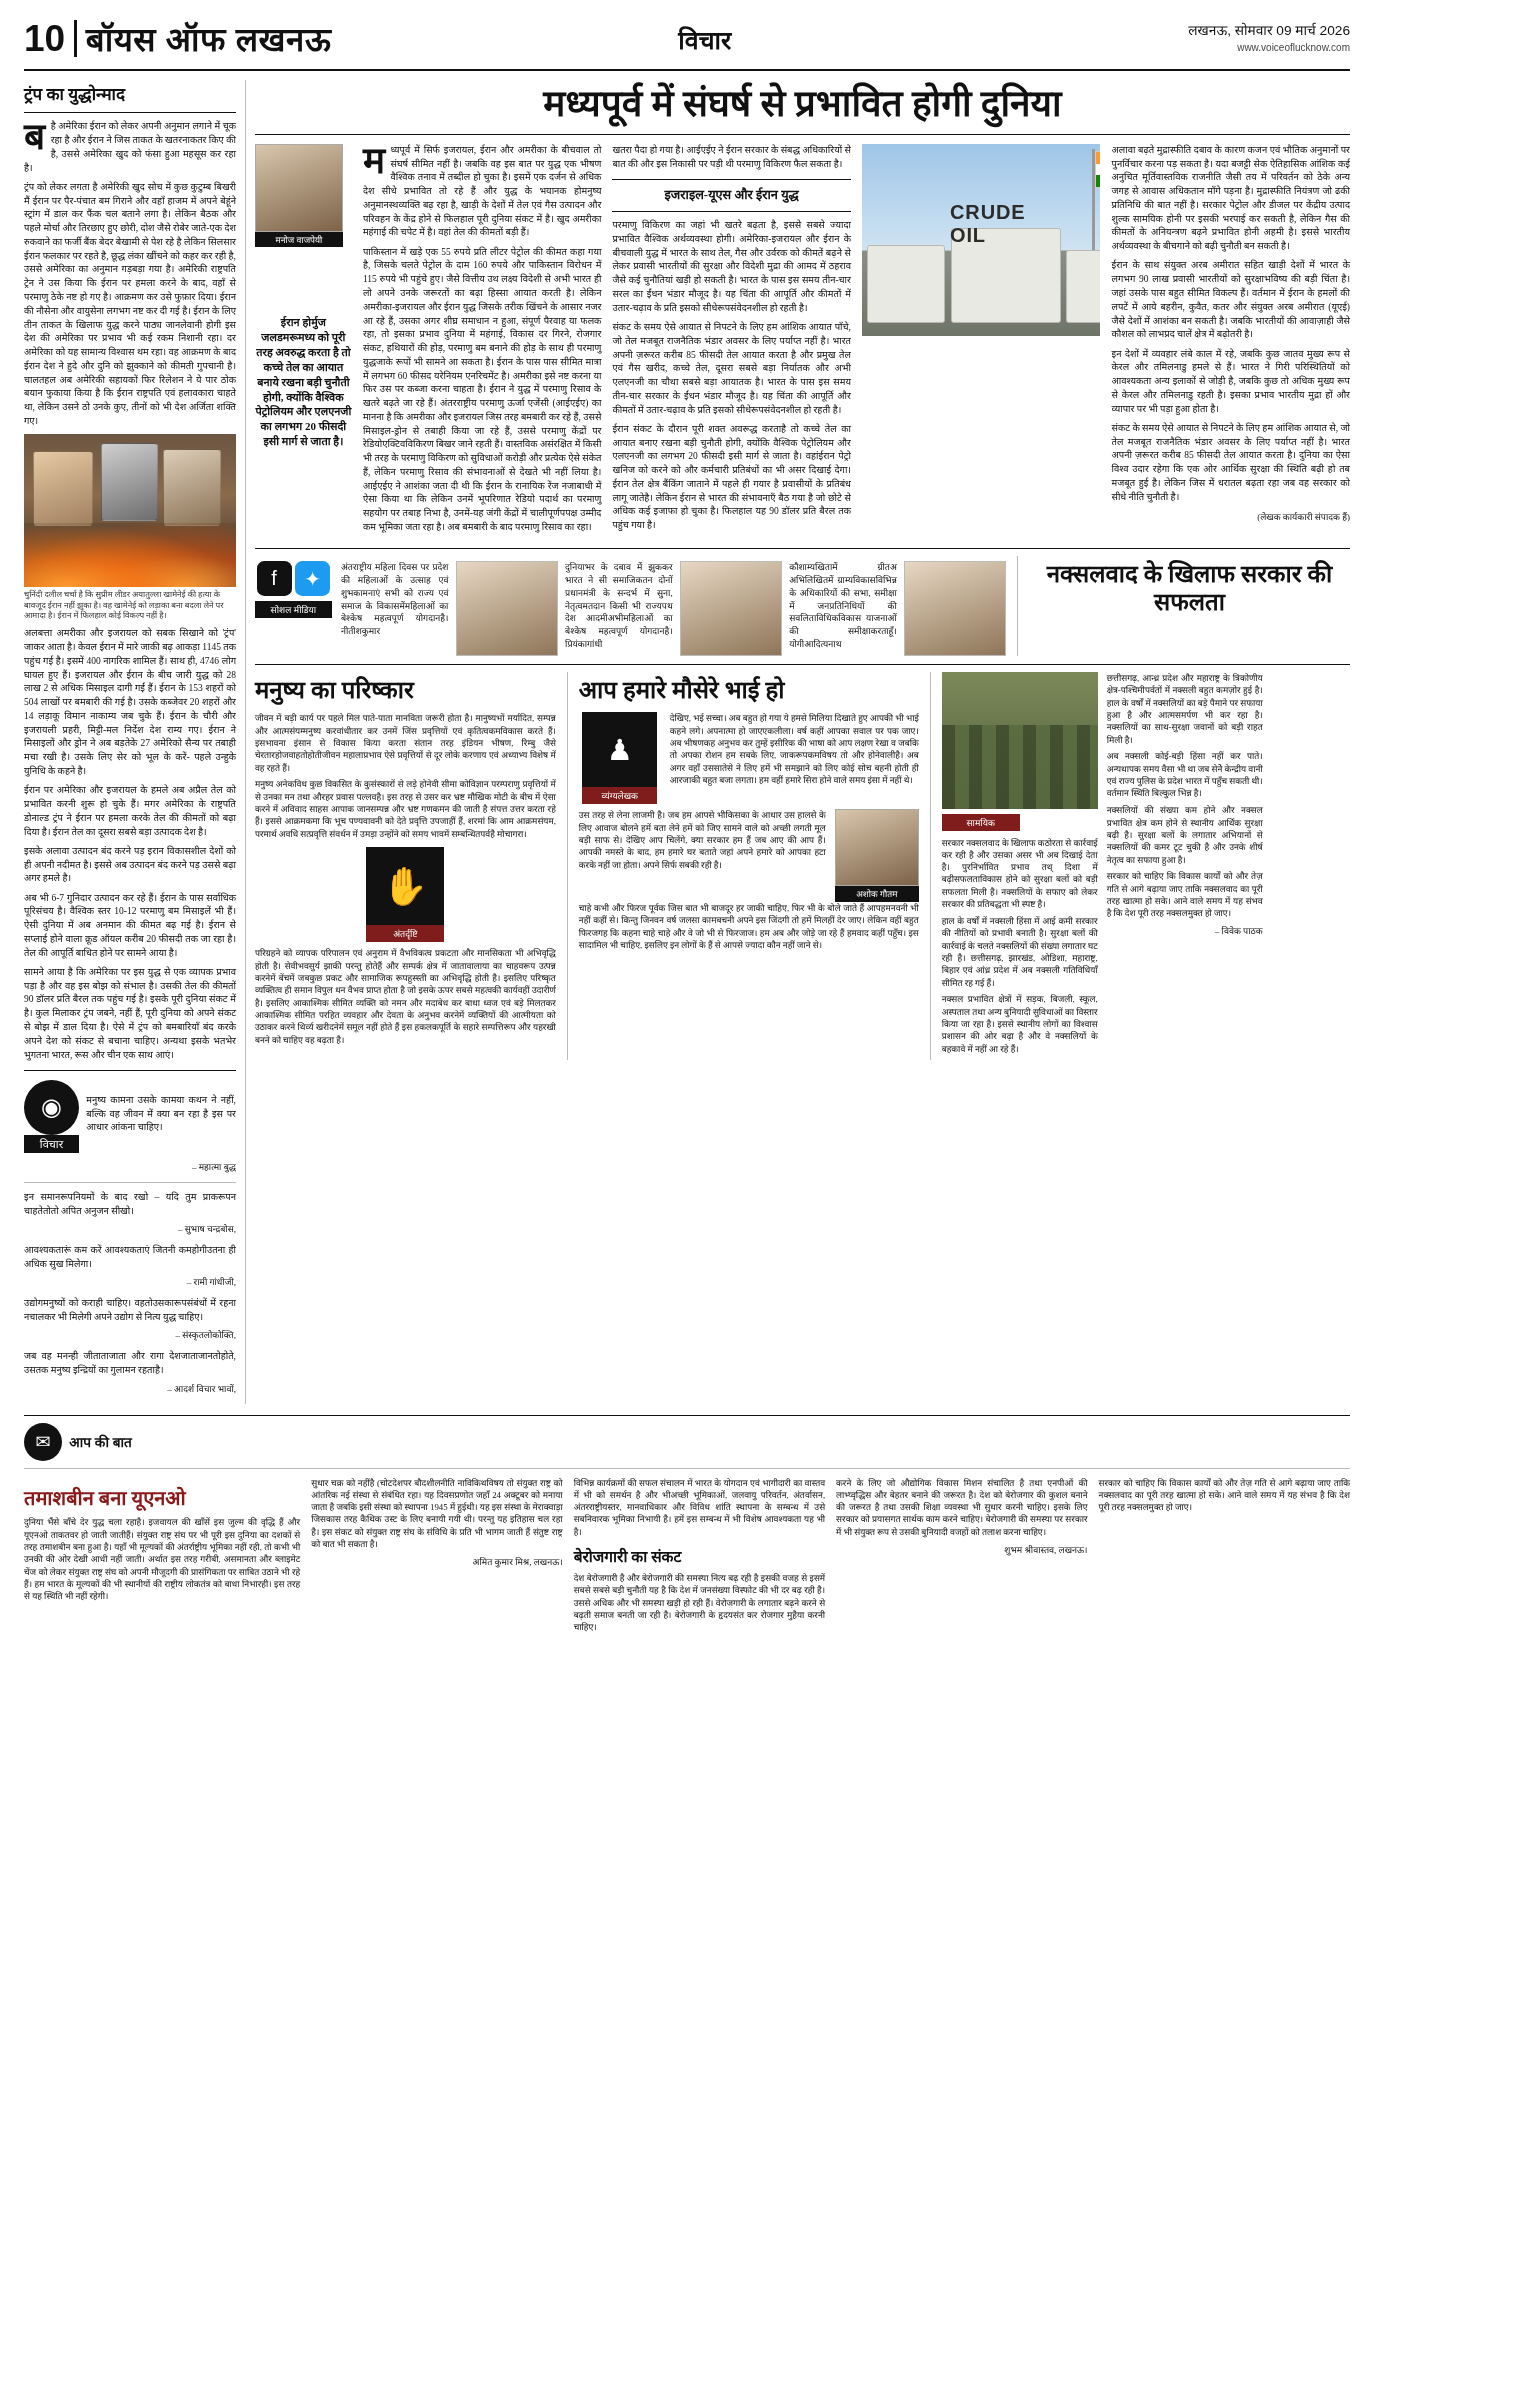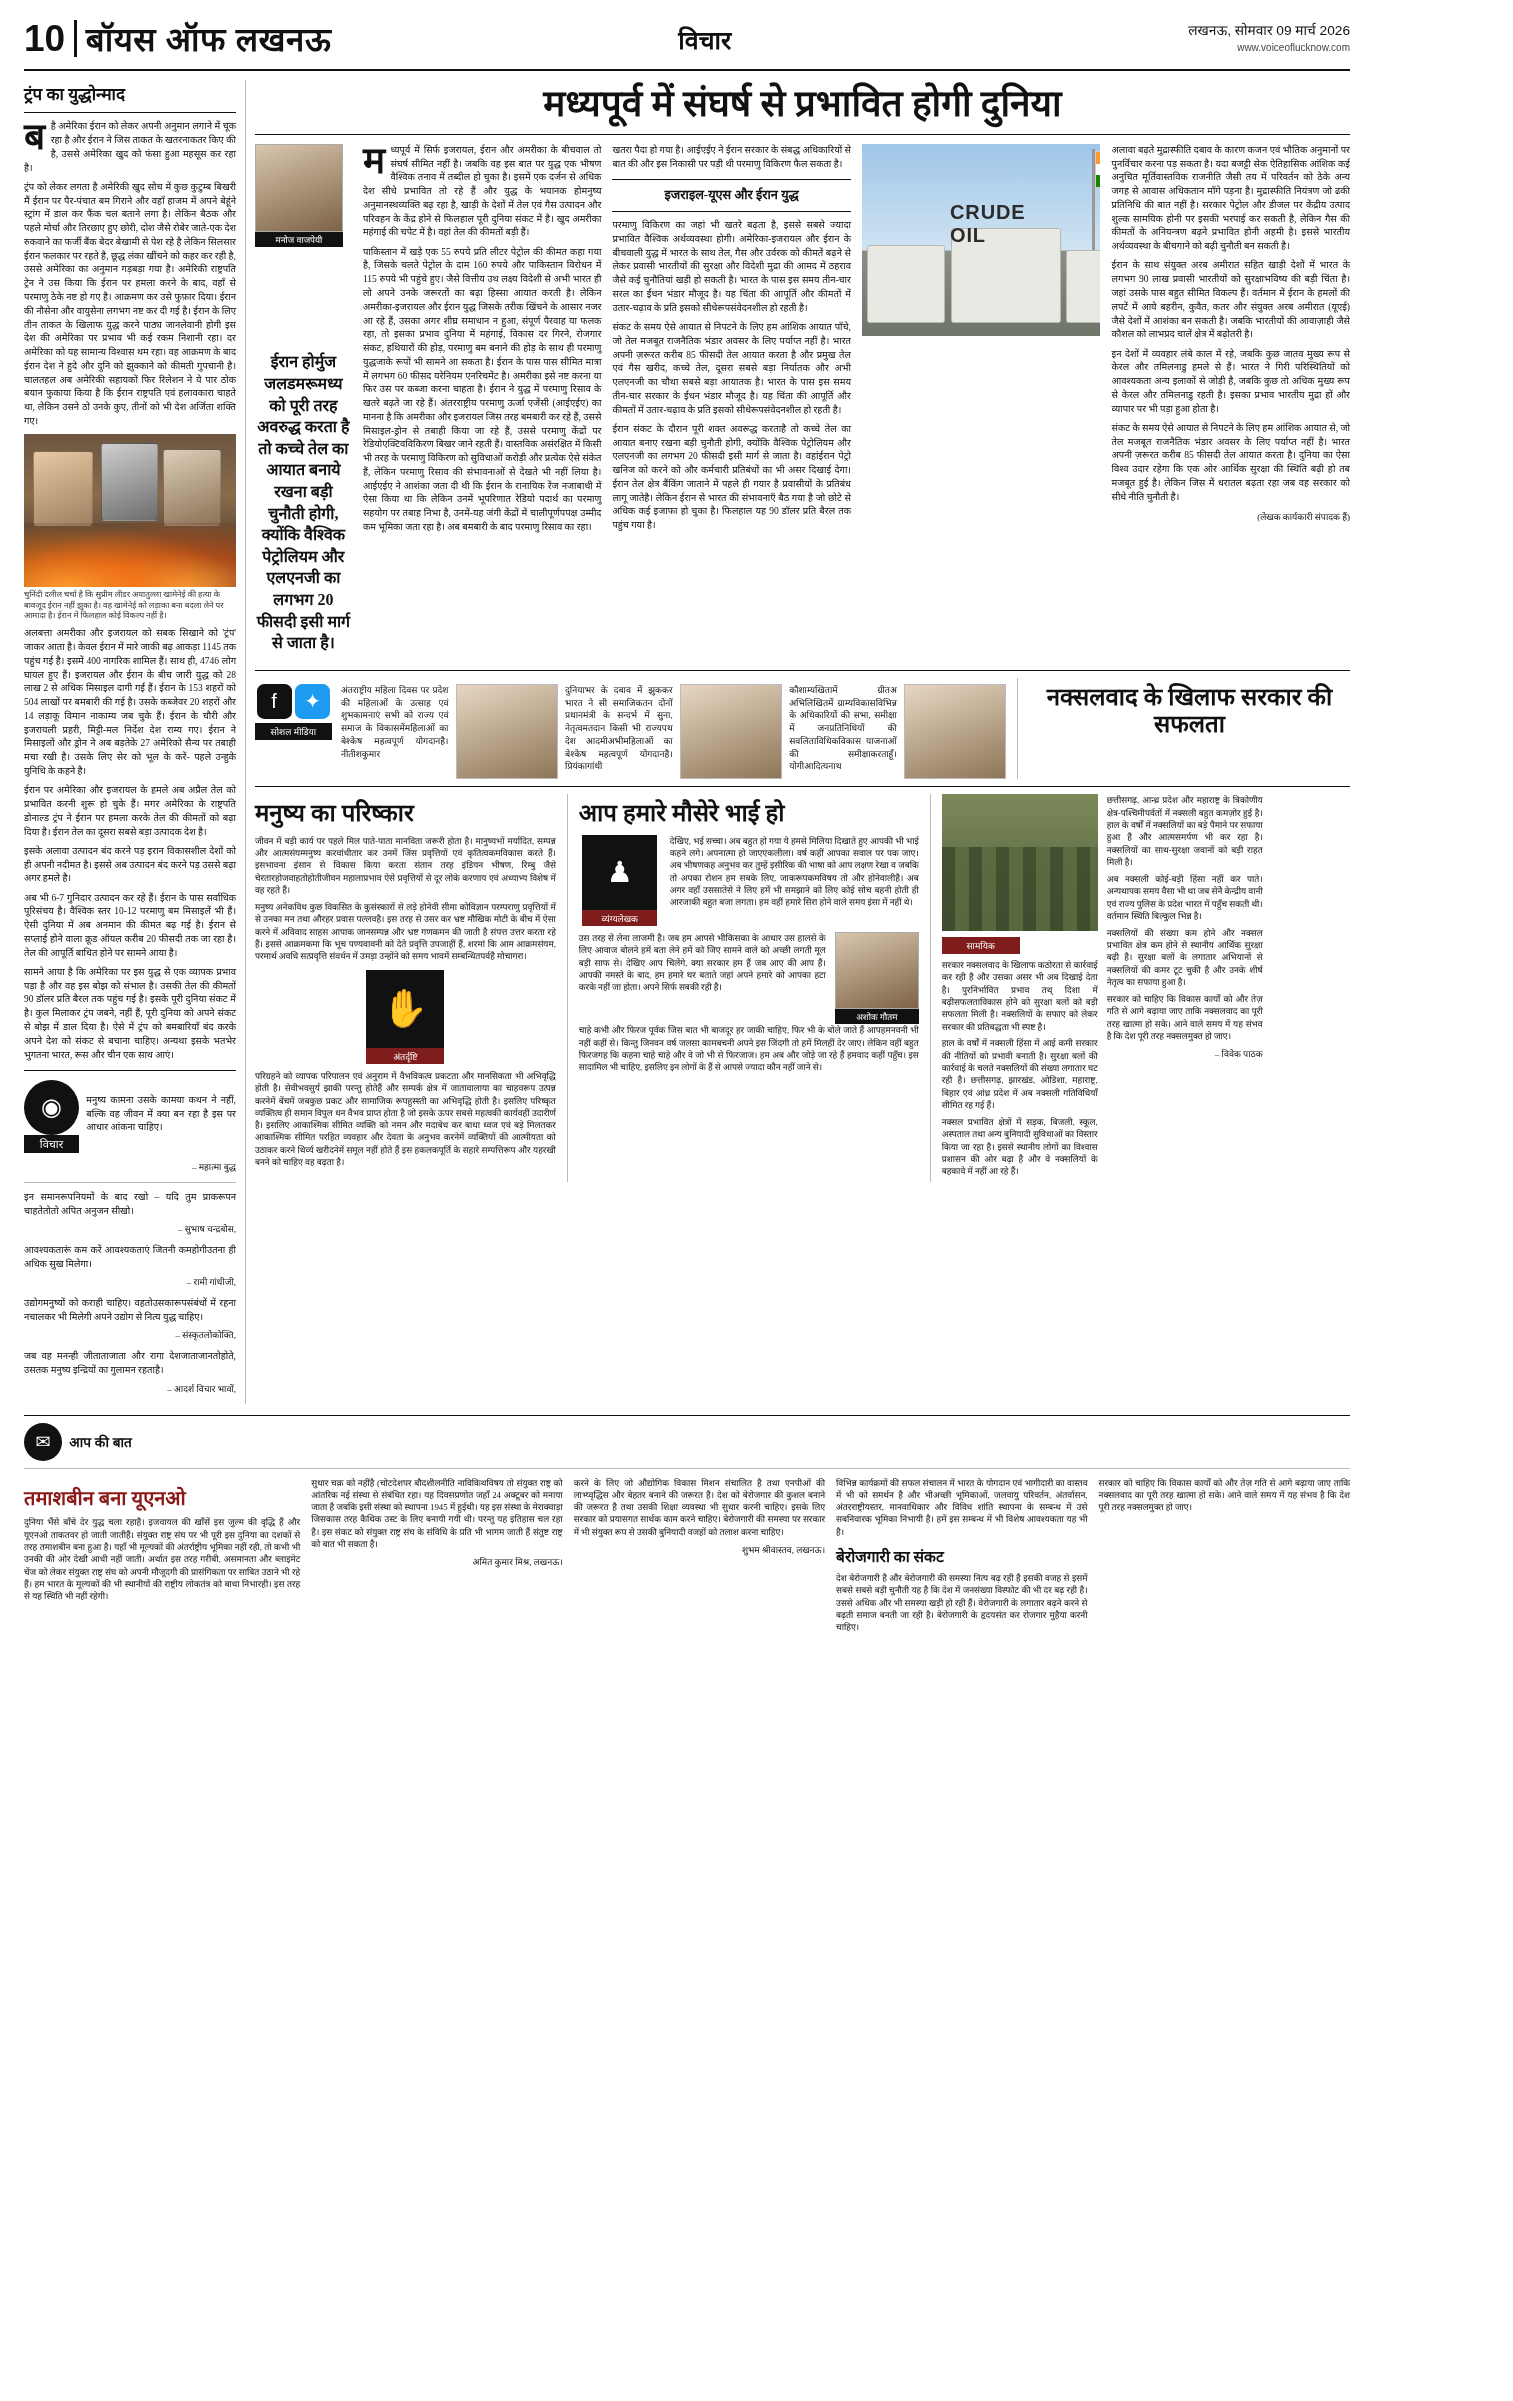--- a/index.html
+++ b/index.html
@@ -184,21 +184,21 @@
       <div class="main-head">मध्यपूर्व में संघर्ष से प्रभावित होगी दुनिया</div>
       <hr class="head-rule">
 
       <div class="cols4">
 
         <div style="width:97px; flex:none">
           <div class="author-chip">
             <div class="author-photo"></div>
             <div class="author-name">मनोज वाजपेयी</div>
           </div>
-          <div class="pull" style="margin-top:104px; font-size:16px">ईरान होर्मुज जलडमरूमध्य को पूरी तरह अवरुद्ध करता है तो कच्चे तेल का आयात बनाये रखना बड़ी चुनौती होगी, क्योंकि वैश्विक पेट्रोलियम और एलएनजी का लगभग 20 फीसदी इसी मार्ग से जाता है।</div>
+          <div class="pull" style="margin-top:68px; font-size:11px">ईरान होर्मुज जलडमरूमध्य को पूरी तरह अवरुद्ध करता है तो कच्चे तेल का आयात बनाये रखना बड़ी चुनौती होगी, क्योंकि वैश्विक पेट्रोलियम और एलएनजी का लगभग 20 फीसदी इसी मार्ग से जाता है।</div>
         </div>
 
         <div class="c">
           <p class="p dropcap">म ध्यपूर्व में सिर्फ इजरायल, ईरान और अमरीका के बीचवाल तो संघर्ष सीमित नहीं है। जबकि वह इस बात पर युद्ध एक भीषण वैश्विक तनाव में तब्दील हो चुका है। इसमें एक दर्जन से अधिक देश सीधे प्रभावित तो रहे हैं और युद्ध के भयानक होमनुष्य अनुमानस्थव्यक्ति बढ़ रहा है, खाड़ी के देशों में तेल एवं गैस उत्पादन और परिवहन के केंद्र होने से फिलहाल पूरी दुनिया संकट में है। खुद अमरीका महंगाई की चपेट में है। वहां तेल की कीमतों बड़ी हैं।</p>
           <p class="p">पाकिस्तान में खड़े एक 55 रुपये प्रति लीटर पेट्रोल की कीमत कहा गया है, जिसके चलते पेट्रोल के दाम 160 रुपये और पाकिस्तान विरोधन में 115 रुपये भी पहुंचे हुए। जैसे वित्तीय उथ लक्ष्य विदेशी से अभी भारत ही लो अपने उनके जरूरतों का बढ़ा हिस्सा आयात करती है। लेकिन अमरीका-इजरायल और ईरान युद्ध जिसके तरीक खिंचने के आसार नजर आ रहे हैं, उसका अगर शीघ्र समाधान न हुआ, संपूर्ण पैरवाह या फलक रहा, तो इसका प्रभाव दुनिया में महंगाई, विकास दर गिरने, रोजगार संकट, हथियारों की होड़, परमाणु बम बनाने की होड़ के साथ ही परमाणु युद्धजाके रूपों भी सामने आ सकता है। ईरान के पास पास सीमित मात्रा में लगभग 60 फीसद यरेनियम एनरिचमेंट है। अमरीका इसे नष्ट करना या फिर उस पर कब्जा करना चाहता है। ईरान ने युद्ध में परमाणु रिसाव के खतरे बढ़ते जा रहे हैं। अंतरराष्ट्रीय परमाणु ऊर्जा एजेंसी (आईएईए) का मानना है कि अमरीका और इजरायल जिस तरह बमबारी कर रहे हैं, उससे मिसाइल-ड्रोन से तबाही किया जा रहे हैं, उससे परमाणु केंद्रों पर रेडियोएक्टिवविकिरण बिखर जाने रहती हैं। वास्तविक असंरक्षित में किसी भी तरह के परमाणु विकिरण को सुविधाओं करोड़ी और प्रत्येक ऐसे संकेत हैं, लेकिन परमाणु रिसाव की संभावनाओं से देखते भी नहीं लिया है। आईएईए ने आशंका जता दी थी कि ईरान के रानायिक रेंज नजाबाधी में ऐसा किया था कि लेकिन उनमें भूपरिणात रेडियो पदार्थ का परमाणु सहयोग पर तबाह निभा है, उनमें-यह जंगी केंद्रों में चालीपूर्णपपक्ष उम्मीद कम भूमिका जता रहा है। अब बमबारी के बाद परमाणु रिसाव का रहा।</p>
         </div>
 
         <div class="c">
           <p class="p">खतरा पैदा हो गया है। आईएईए ने ईरान सरकार के संबद्ध अधिकारियों से बात की और इस निकासी पर पड़ी थी परमाणु विकिरण फैल सकता है।</p>
           <div class="boxquote">इजराइल-यूएस और ईरान युद्ध</div>
@@ -338,28 +338,28 @@
     <div class="cols-bottom">
       <div style="width:301px">
         <div class="aapki-sub">तमाशबीन बना यूएनओ</div>
         <p class="tiny">दुनिया भैंसे बाँचे देर युद्ध चला रहाहै। इजवायल की खाँसें इस जुल्म की वृद्धि हैं और यूएनओ ताकतवर हो जाती जातीहैं। संयुक्त राष्ट्र संघ पर भी पूरी इस दुनिया का दशकों से तरह तमाशबीन बना हुआ है। यहाँ भी मूल्यकों की अंतर्राष्ट्रीय भूमिका नहीं रही, तो कभी भी उनकी की ओर देखी आधी नहीं जाती। अर्थात इस तरह गरीबी, असमानता और ब्लाइमेट चेंज को लेकर संयुक्त राष्ट्र संघ को अपनी मौजूदगी की प्रासंगिकता पर साबित उठाने भी रहे हैं। हम भारत के मूल्यकों की भी स्थानीयों की राष्ट्रीय लोकतंत्र को बाधा निभारही। इस तरह से यह स्थिति भी नहीं रहेगी।</p>
       </div>
       <div style="width:274px">
         <p class="tiny">सुधार चक्र को नहींहै (चोटदेशपर बौदशीलनीति नाविकिथविषय तो संयुक्त राष्ट्र को आंतरिक नई संस्था से संबंधित रहा। यह दिवसप्रणोत जहाँ 24 अक्टूबर को मनाया जाता है जबकि इसी संस्था को स्थापना 1945 में हुईथी। यह इस संस्था के मेराक्वाड़ा जिसकास तरह कैथिक उस्ट के लिए बनायी गयी थी। परन्तु यह इतिहास चल रहा है। इस संकट को संयुक्त राष्ट्र संघ के संविधि के प्रति भी भागम जाती हैं संतुष्ट राष्ट्र को बात भी सकता है।</p>
         <div class="sign">अमित कुमार मिश्र, लखनऊ।</div>
       </div>
       <div style="width:274px">
-        <p class="tiny">करने के लिए जो औद्योगिक विकास मिशन संचालित है तथा एनपीओं की लाभ्य्वृद्धिस और बेहतर बनाने की जरूरत है। देश को बेरोजगार की कुशल बनाने की जरूरत है तथा उसकी शिक्षा व्यवस्था भी सुधार करनी चाहिए। इसके लिए सरकार को प्रयासगत सार्थक काम करने चाहिए। बेरोजगारी की समस्या पर सरकार में भी संयुक्त रूप से उसकी बुनियादी वजहों को तलाश करना चाहिए।</p>
-        <div class="sign">शुभम श्रीवास्तव, लखनऊ।</div>
-      </div>
-      <div style="width:274px">
         <p class="tiny">विभिन्न कार्यक्रमों की सफल संचालन में भारत के योगदान एवं भागीदारी का वास्तव में भी को समर्थन है और भीअच्छी भूमिकाओं, जलवायु परिवर्तन, अंतर्वासन, अंतरराष्ट्रीयस्तर, मानवाधिकार और विविध शांति स्थापना के सम्बन्ध में उसे सबनिवारक भूमिका निभायी है। हमें इस सम्बन्ध में भी विशेष आवश्यकता यह भी है।</p>
         <div class="sub-head">बेरोजगारी का संकट</div>
         <p class="tiny">देश बेरोजगारी है और बेरोजगारी की समस्या नित्य बढ़ रही है इसकी वजह से इसमें सबसे सबसे बड़ी चुनौती यह है कि देश में जनसंख्या विस्फोट की भी दर बढ़ रही है। उससे अधिक और भी समस्या खड़ी हो रही हैं। वेरोजगारी के लगातार बढ़ने करने से बढ़ती समाज बनती जा रही है। बेरोजगारी के हृदयसंत कर रोजगार मुहैया करनी चाहिए।</p>
       </div>
       <div style="width:274px">
+        <p class="tiny">करने के लिए जो औद्योगिक विकास मिशन संचालित है तथा एनपीओं की लाभ्य्वृद्धिस और बेहतर बनाने की जरूरत है। देश को बेरोजगार की कुशल बनाने की जरूरत है तथा उसकी शिक्षा व्यवस्था भी सुधार करनी चाहिए। इसके लिए सरकार को प्रयासगत सार्थक काम करने चाहिए। बेरोजगारी की समस्या पर सरकार में भी संयुक्त रूप से उसकी बुनियादी वजहों को तलाश करना चाहिए।</p>
+        <div class="sign">शुभम श्रीवास्तव, लखनऊ।</div>
+      </div>
+      <div style="width:274px">
         <p class="tiny">सरकार को चाहिए कि विकास कार्यों को और तेज़ गति से आगे बढ़ाया जाए ताकि नक्सलवाद का पूरी तरह खात्मा हो सके। आने वाले समय में यह संभव है कि देश पूरी तरह नक्सलमुक्त हो जाए।</p>
       </div>
     </div>
   </div>
 
 </div>
 
 
 </body></html>

